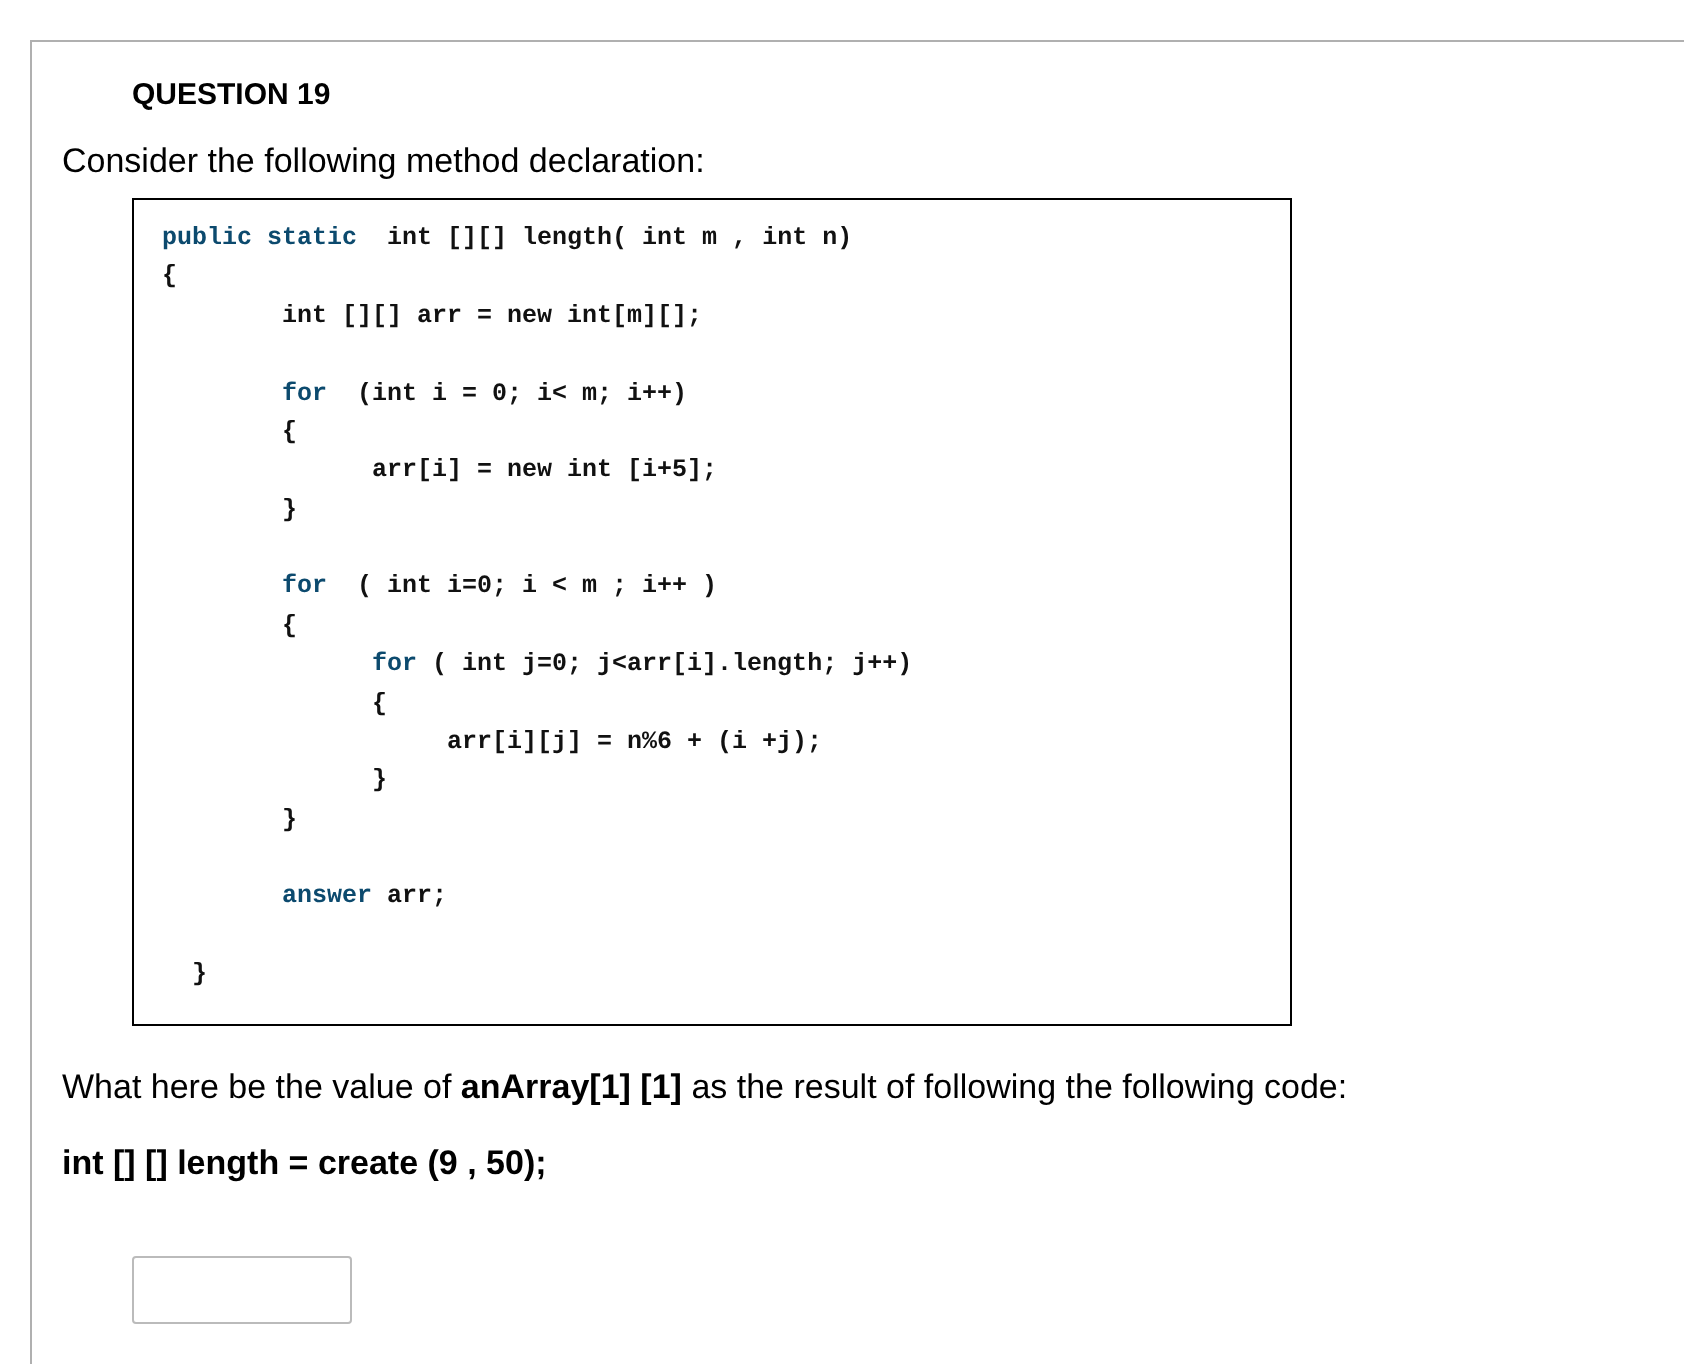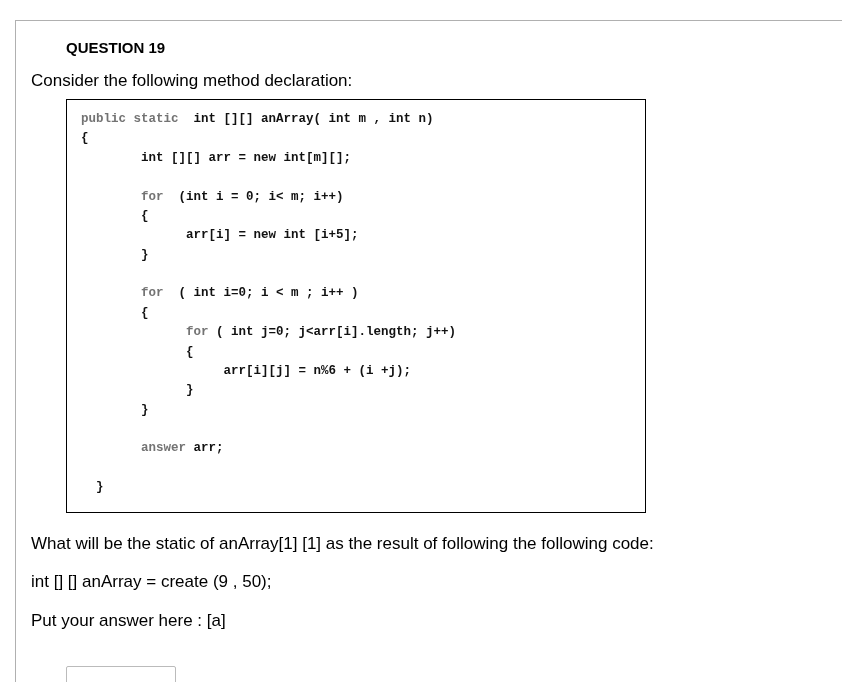--- a/index.html
+++ b/index.html
@@ -27,28 +27,28 @@
       width: 580px;
       border: 1px solid #000;
       padding: 10px 14px 14px 14px;
       font-family: "Menlo", "Consolas", "Courier New", monospace;
       font-size: 12.5px;
       line-height: 1.55;
       white-space: pre;
       font-weight: 600;
       color: #111;
     }
-    .code-box .kw { color: #737373; }
+    .code-box .kw { color: #0c4a6e; }
     .follow-text {
       font-size: 17px;
       padding: 16px 15px 0 15px;
       line-height: 1.8;
     }
     .follow-text p { margin-bottom: 8px; }
-    .bold { font-weight: normal; }
+    .bold { font-weight: bold; }
     .answer-field {
       margin: 30px 0 0 50px;
     }
     .answer-field input {
       width: 110px;
       height: 34px;
       border: 1px solid #bbb;
       border-radius: 2px;
       padding: 4px 8px;
       font-size: 15px;
@@ -56,21 +56,21 @@
   </style>
 </head>
 <body>
 
 <div class="page">
 
   <div class="question-header">QUESTION 19</div>
 
   <div class="intro">Consider the following method declaration:</div>
 
-  <div class="code-box"><span class="kw">public static</span><span>  int [][] anArray( int m , int n)</span>
+  <div class="code-box"><span class="kw">public static</span><span>  int [][] length( int m , int n)</span>
 <span>{</span>
 <span>        int [][] arr = new int[m][];</span>
 <span></span>
 <span class="kw">        for</span><span>  (int i = 0; i&lt; m; i++)</span>
 <span>        {</span>
 <span>              arr[i] = new int [i+5];</span>
 <span>        }</span>
 <span></span>
 <span class="kw">        for</span><span>  ( int i=0; i &lt; m ; i++ )</span>
 <span>        {</span>
@@ -79,28 +79,27 @@
 <span>                   arr[i][j] = n%6 + (i +j);</span>
 <span>              }</span>
 <span>        }</span>
 <span></span>
 <span class="kw">        answer</span><span> arr;</span>
 <span></span>
 <span>  }</span></div>
 
   <div class="follow-text">
     <p>
-      <span>What will be the static of </span>
+      <span>What here be the value of </span>
       <span class="bold">anArray[1] [1]</span>
       <span> as the result of following the following code:</span>
     </p>
     <p>
-      <span class="bold">int [] [] anArray = </span>
+      <span class="bold">int [] [] length = </span>
       <span class="bold"> create (9 , 50);</span>
     </p>
-    <p>Put your answer here : [a]</p>
   </div>
 
   <div class="answer-field">
     <input type="text" value="" style="">
   </div>
 
 </div>
 
 </body></html>

